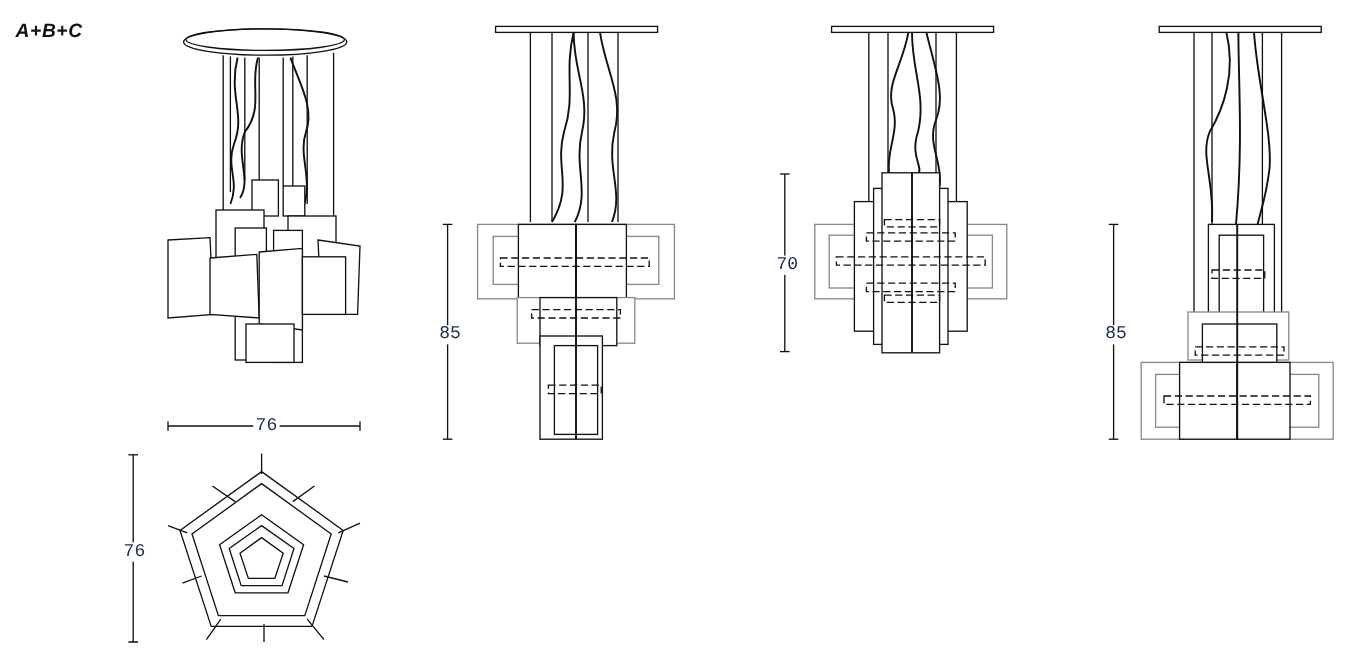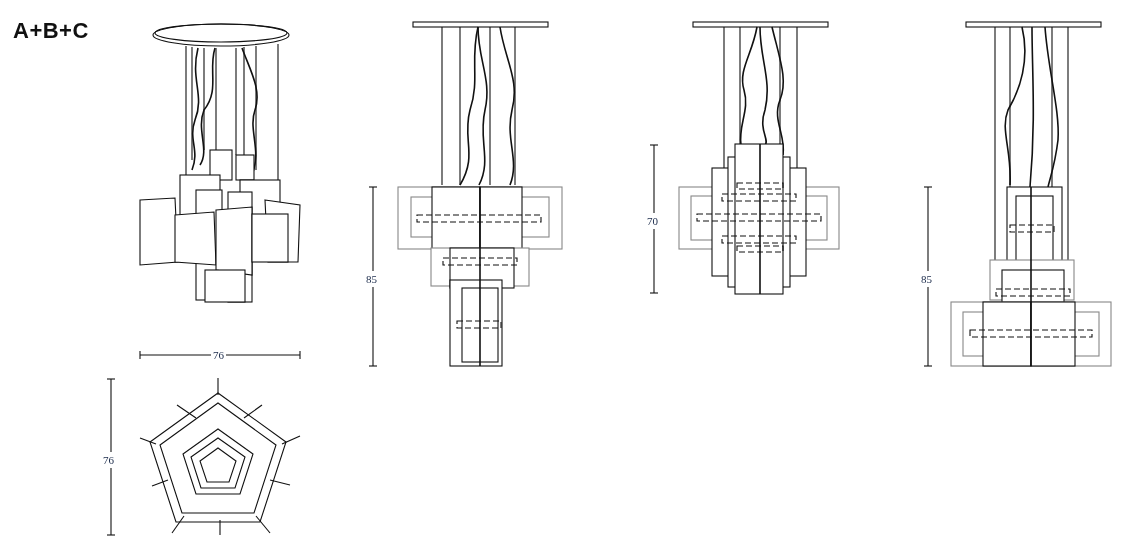--- a/index.html
+++ b/index.html
@@ -1,18 +1,18 @@
 <!DOCTYPE html>
 <html><head>
 <meta charset="utf-8">
 <style>
   html, body { margin:0; padding:0; background:#ffffff; }
   body { width:1135px; height:548px; position:relative; overflow:hidden; font-family:"Liberation Sans", sans-serif; }
-  .title { position:absolute; left:13px; top:18px; font-size:22px; font-weight:bold; color:#111; letter-spacing:0.5px; font-family:"Liberation Sans", sans-serif; }
-  .dim { position:absolute; font-size:11px; color:#1a2a4a; background:#fff; font-family:Liberation Serif, serif; line-height:12px; }
+  .title { position:absolute; left:13px; top:18px; font-size:16px; font-weight:bold; color:#111; letter-spacing:0.5px; font-family:"Liberation Sans", sans-serif;font-style:italic; }
+  .dim { position:absolute; font-size:15px; color:#1a2a4a; background:#fff; font-family:Liberation Mono, monospace; line-height:12px; }
   svg { position:absolute; left:0; top:0; }
   .s { fill:#fff; stroke:#111; stroke-width:1.1; }
   .g { fill:#fff; stroke:#888; stroke-width:1.1; }
   .d { fill:none; stroke:#111; stroke-width:1.1; stroke-dasharray:6 3; }
   .l { fill:none; stroke:#111; stroke-width:1.1; }
   .w { fill:none; stroke:#111; stroke-width:1.6; }
 </style>
 </head>
 <body>
 

